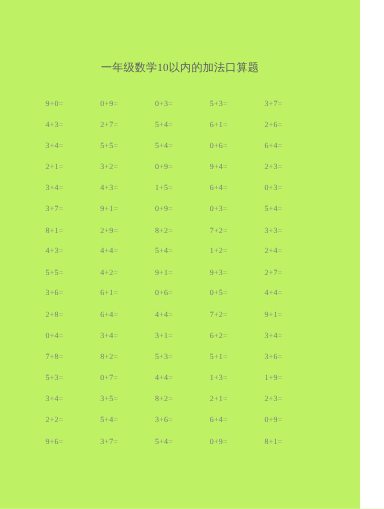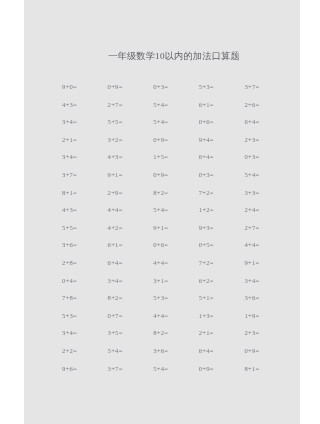--- a/index.html
+++ b/index.html
@@ -12,22 +12,21 @@
     width: 300px;
     height: 424px;
     position: relative;
     overflow: hidden;
     font-family: "Liberation Serif", "DejaVu Serif", serif;
     -webkit-font-smoothing: antialiased;
   }
   #page {
     position: absolute;
     inset: 0;
-    background: #e5e5e5;
-    margin-left: 24px;
+    background: #bef264;
   }
   #worksheet-title {
     position: absolute;
     top: 50px;
     left: 0;
     width: 300px;
     text-align: center;
     font-size: 9.2px;
     line-height: 12px;
     color: #5d5d63;

